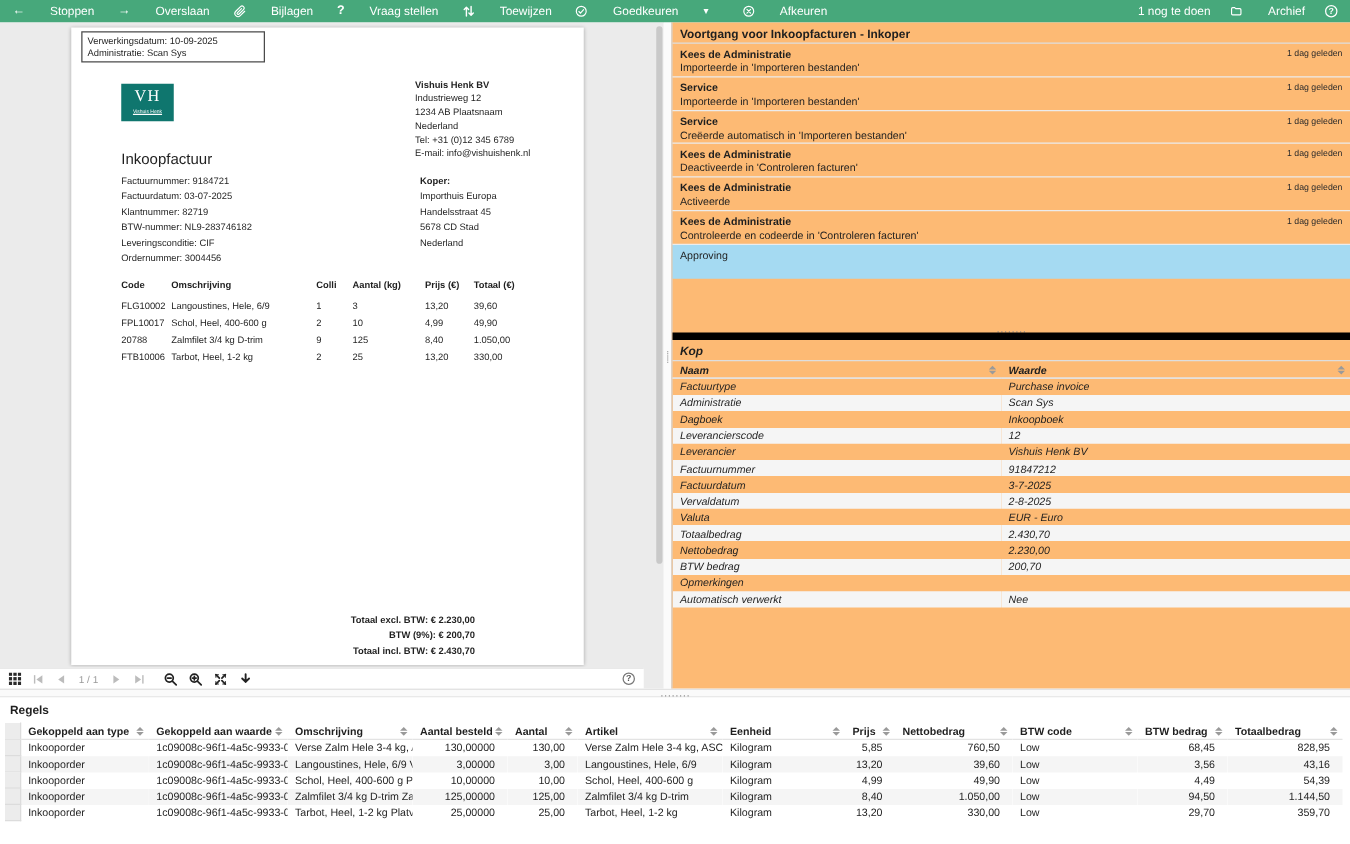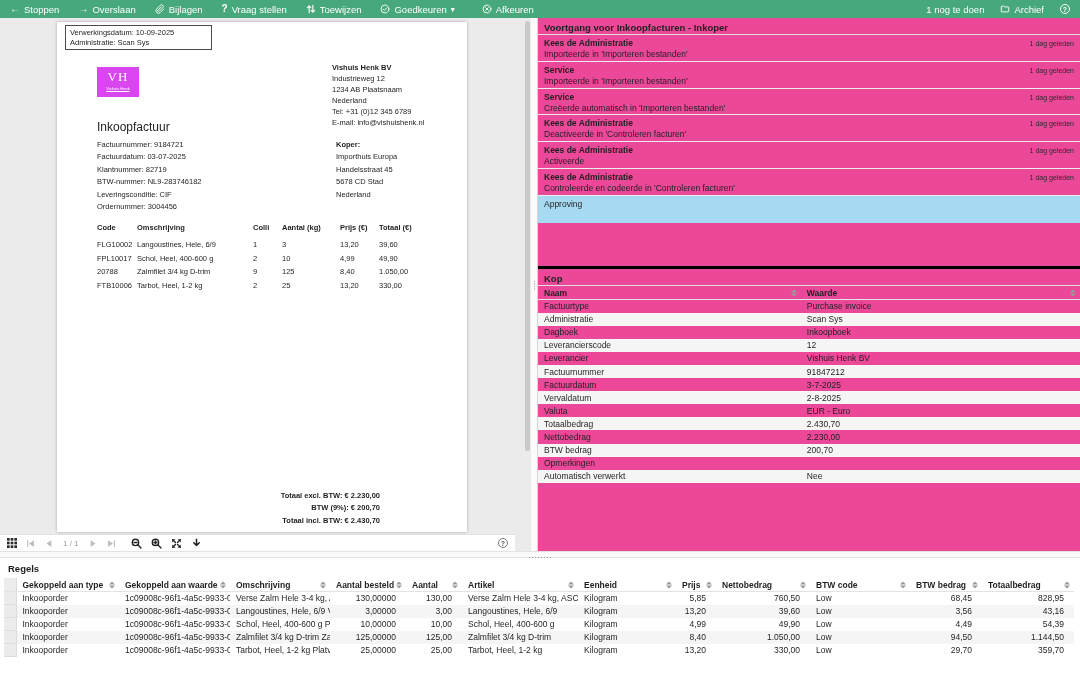--- a/index.html
+++ b/index.html
@@ -4,42 +4,42 @@
 <style>
   * { margin:0; padding:0; box-sizing:border-box; }
   html,body { width:1080px; height:675px; }
   body { position:relative; overflow:hidden; background:#fff;
          font-family:"Liberation Sans", sans-serif; color:#1f1f1f; }
 
   
   .toolbar { position:absolute; top:0; left:0; right:0; height:18px;
              background:#47a87b; color:#fff; display:flex; align-items:center;
              padding:0 10px; gap:19px; font-size:9.5px; }
-  .tb-btn { display:inline-flex; align-items:center; gap:4px; cursor:pointer; white-space:nowrap; }
+  .tb-btn { display:inline-flex; align-items:center; gap:20px; cursor:pointer; white-space:nowrap; }
   .tb-btn svg { display:block; }
   .tb-right { margin-left:auto; display:inline-flex; align-items:center; gap:16px; }
   .glyph { font-size:10px; line-height:1; }
   .icon-arrow-left::before { content:"\2190"; }
   .icon-arrow-right::before { content:"\2192"; }
   .icon-question::before { content:"?"; font-weight:bold; }
   .icon-caret::before { content:"\25BE"; font-size:8px; }
   .circle-q { width:10px; height:10px; border:1px solid #fff; border-radius:50%;
               display:inline-flex; align-items:center; justify-content:center;
               font-size:7px; font-weight:bold; }
 
   
   .doc-panel { position:absolute; top:18px; left:0; width:531px; height:533px;
                background:#ebebeb; overflow:hidden; }
   .page { position:absolute; left:57px; top:4px; width:410px; height:510px;
           background:#fff; box-shadow:0 0 3px rgba(0,0,0,.28); font-size:7.5px; }
   .proc-box { position:absolute; left:8px; top:3px; width:147px;
               border:1px solid #4a4a4a; background:#fff; padding:2px 4px;
               font-size:7.5px; line-height:9.5px; }
   .logo { position:absolute; left:40px; top:45px; width:42px; height:30px;
-          background:#d946ef; color:#fff; text-align:center; }
+          background:#0f766e; color:#fff; text-align:center; }
   .logo .ini { font-family:"Liberation Serif", serif; font-size:13px; line-height:19px; letter-spacing:1px; }
   .logo .cap { font-size:4px; line-height:5px; text-decoration:underline; }
   .supplier { position:absolute; left:275px; top:40px; line-height:11px; }
   .supplier .name { font-weight:bold; }
   .doc-title { position:absolute; left:40px; top:98px; font-size:12px; font-weight:normal; }
   .doc-details { position:absolute; left:40px; top:117px; line-height:12.4px; }
   .koper { position:absolute; left:233px; top:117px; line-height:12.4px;margin-left:46px; }
   .koper .lbl { font-weight:bold; }
   .doc-table { position:absolute; left:40px; top:201px; width:352px;
                border-collapse:collapse; font-size:7.5px; table-layout:fixed; }
@@ -63,34 +63,34 @@
 
   
   .vsplit { position:absolute; left:531px; top:18px; width:6px; height:533px;
             background:#fbfbfb; }
   .vsplit::after { content:"\00B7\00B7\00B7\00B7\00B7\00B7"; writing-mode:vertical-rl;
                    position:absolute; top:262px; left:-1px; font-size:8px;
                    color:#8a8a8a; letter-spacing:-1px; }
 
   
   .right-panel { position:absolute; left:537px; top:18px; width:543px; height:533px;
-                 background:#ec4899; border-left:1px solid #d5d5d5; }
+                 background:#fdba74; border-left:1px solid #d5d5d5; }
   .activity-title { height:17px; padding:4px 6px 0; font-size:9.5px; font-weight:bold;
                     border-bottom:1px solid #dedede; }
   .entry { position:relative; height:26.8px; padding:3px 6px 0;
            border-bottom:1px solid #ececec; }
   .entry .user { font-size:8.5px; font-weight:bold; line-height:11px; }
   .entry .action { font-size:8.5px; line-height:11px; }
   .entry .time { position:absolute; right:6px; top:5px; font-size:7px; color:#2a2a2a; }
   .entry.current { background:#a5daf2; border-bottom:none; }
   .dots-h { position:absolute; top:237px; left:0; right:0; text-align:center; }
   .dots-h::after { content:"\00B7\00B7\00B7\00B7\00B7\00B7\00B7\00B7"; font-size:9px;
                    color:#8a8a8a; letter-spacing:0; }
 
-  .kop { position:absolute; top:248px; left:0; right:0; bottom:0; border-top:3px solid #000000; }
+  .kop { position:absolute; top:248px; left:0; right:0; bottom:0; border-top:6px solid #000000;font-style:italic; }
   .kop-title { height:17px; padding:4px 6px 0; font-size:9.5px; font-weight:bold;
                border-bottom:1px solid #dedede; }
 
   .grid-table { border-collapse:collapse; table-layout:fixed; font-size:8.5px; width:100%; }
   .grid-table th { position:relative; text-align:left; font-weight:bold;
                    padding:0 14px 0 6px; height:13.5px; white-space:nowrap; overflow:hidden;
                    border-bottom:1px solid #e3e3e3; cursor:pointer; }
   .grid-table td { height:13.1px; padding:0 4px 0 6px; white-space:nowrap; overflow:hidden; }
   .grid-table tbody tr:nth-child(even) { background:#f5f5f5; }
   .sort { position:absolute; right:4px; top:50%; transform:translateY(-50%);

